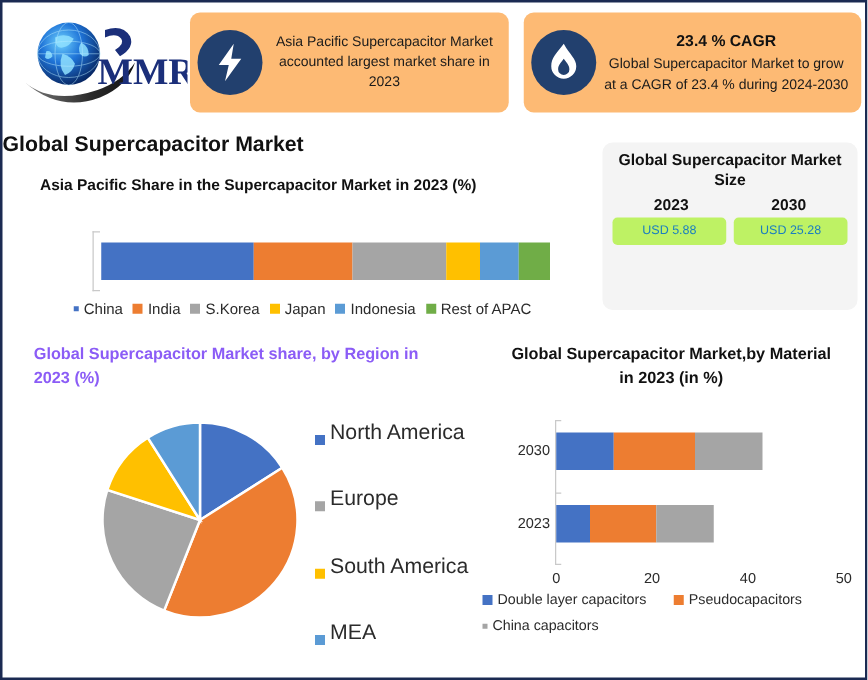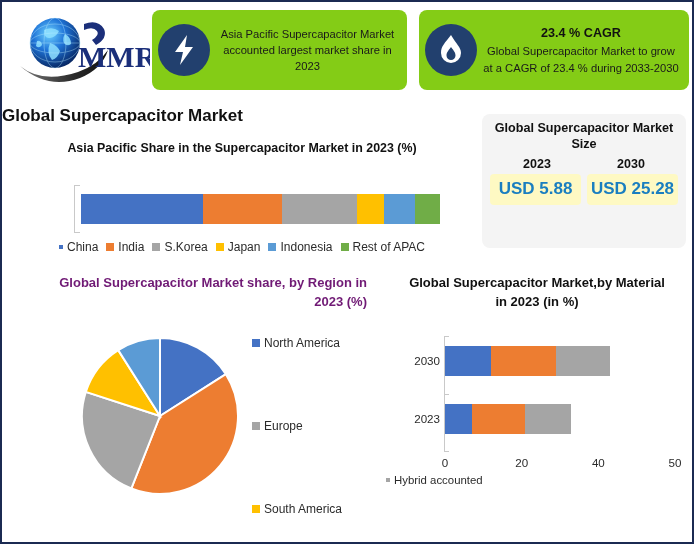--- a/index.html
+++ b/index.html
@@ -28,21 +28,21 @@
   }
   .logo-wrap {
     position: absolute;
     left: 10px; top: 8px;
     width: 138px; height: 80px;
   }
   .logo-svg { display: block; }
 
   .badge {
     position: absolute;
-    background: #84cc16;
+    background: #fdba74;
     border-radius: 8px;
     display: flex;
     align-items: center;
     box-sizing: border-box;
   }
   .badge-1 { left: 150px; top: 8px; width: 255px; height: 80px; padding: 4px 8px 4px 6px; }
   .badge-2 { left: 417px; top: 8px; width: 270px; height: 80px; padding: 4px 10px 4px 6px; }
 
   .badge-icon {
     flex: 0 0 auto;
@@ -77,21 +77,20 @@
     font-size: 17px;
     font-weight: bold;
     color: #111111;
   }
 
   
   .apac-block { position: absolute; left: 0px; top: 138px; width: 480px; height: 120px; }
   .apac-title {
     width: 420px;
     margin: 0 auto;
-    text-align: center;
     font-size: 12.4px;
     font-weight: bold;
     color: #111111;
     line-height: 1.35;
   }
   .apac-chart {
     position: absolute;
     left: 72px; top: 45px;
     width: 368px; height: 48px;
   }
@@ -160,62 +159,62 @@
     color: #111111;
   }
   .size-values {
     display: flex;
     justify-content: space-between;
     gap: 6px;
     margin-top: 3px;
   }
   .size-pill {
     flex: 1 1 0;
-    background: #fef9c3;
+    background: #bef264;
     border-radius: 4px;
     text-align: center;
     padding: 5px 0 6px;
-    font-size: 17px;
-    font-weight: bold;
+    font-size: 10px;
+    font-weight: normal;
     color: #1a7ec0;
   }
   .size-footer {
     margin: 5px 12px 0;
     background: #ffffff;
     border: 1px solid #dadada;
     border-radius: 3px;
     text-align: center;
     padding: 4px 0 5px;
     font-size: 12px;
     font-weight: bold;
     color: #111111;
     box-sizing: border-box;
   }
 
   
   .pie-block { position: absolute; left: 10px; top: 272px; width: 370px; height: 268px; }
   .pie-title {
     width: 340px;
     margin: 0 auto;
-    text-align: right;
+    text-align: left;
     font-size: 13px;
     font-weight: bold;
-    color: #701a75;
+    color: #8b5cf6;
     line-height: 1.45;
   }
   .pie-svg { position: absolute; left: 68px; top: 62px; }
   .pie-legend {
     position: absolute;
     left: 240px; top: 62px;
     width: 130px; height: 180px;
     display: flex;
     flex-direction: column;
     justify-content: space-between;
   }
-  .pie-legend .lg-item { font-size: 12px; color: #2b2b2b; }
+  .pie-legend .lg-item { font-size: 17px; color: #2b2b2b; align-items: flex-end; }
 
   
   .mat-block { position: absolute; left: 382px; top: 272px; width: 306px; height: 268px; }
   .mat-title {
     width: 260px;
     margin: 0 auto;
     text-align: center;
     font-size: 13px;
     font-weight: bold;
     color: #111111;
@@ -324,21 +323,21 @@
 
     <div class="badge badge-2">
       <span class="badge-icon">
         <svg width="24" height="32" viewBox="0 0 24 32">
           <path d="M12 1 C6 9 2 12 2 19 a10 10 0 0 0 20 0 C22 13 17 10 12 1 Z" fill="#ffffff"></path>
           <path d="M12 13 C9 17 7.5 18.5 7.5 21.5 a4.5 4.5 0 0 0 9 0 C16.5 18.5 15 17 12 13 Z" fill="#22406e"></path>
         </svg>
       </span>
       <span class="badge-text">
         <span class="badge-head">23.4 % CAGR</span>
-        <span>Global Supercapacitor Market to grow at a CAGR of 23.4 % during 2033-2030</span>
+        <span>Global Supercapacitor Market to grow at a CAGR of 23.4 % during 2024-2030</span>
       </span>
     </div>
   </div>
 
   <div class="main-title">Global Supercapacitor Market</div>
 
   <div class="apac-block">
     <div class="apac-title">Asia Pacific Share in the Supercapacitor Market in 2023 (%)</div>
     <div class="apac-chart">
       <div class="apac-axis"></div>
@@ -407,20 +406,24 @@
           <span>North America</span>
         </span>
         <span class="lg-item">
           <span class="lg-sq" style="background: rgb(165, 165, 165);"></span>
           <span>Europe</span>
         </span>
         <span class="lg-item">
           <span class="lg-sq" style="background: rgb(255, 192, 0);"></span>
           <span>South America</span>
         </span>
+        <span class="lg-item">
+          <span class="lg-sq" style="background: rgb(91, 155, 213);"></span>
+          <span>MEA</span>
+        </span>
       </div>
   </div>
 
   <div class="mat-block">
     <div class="mat-title">Global Supercapacitor Market,by Material in 2023 (in %)</div>
     <div class="mat-plot" id="mat-plot">
       <div class="mat-yaxis"></div>
       <div class="mat-tick-mid"></div>
       <div class="mat-xlabels" id="mat-xlabels">
           <span class="mat-xlabel" style="left: 0px;">0</span>
@@ -437,20 +440,30 @@
         <div class="mat-rowlabel" style="top: 76px;">2023</div>
         <div class="mat-row" style="top: 68px; width: 126.5px;">
           <div class="mat-seg" style="width: 26.8333px; background: rgb(68, 114, 196);"></div>
           <div class="mat-seg" style="width: 53.6667px; background: rgb(237, 125, 49);"></div>
           <div class="mat-seg" style="width: 46px; background: rgb(165, 165, 165);"></div>
         </div>
       </div>
     <div class="mat-legend" id="mat-legend">
         <div class="mat-legend-row">
           <span class="lg-item">
+            <span class="lg-sq" style="background: rgb(68, 114, 196);"></span>
+            <span>Double layer capacitors</span>
+          </span>
+          <span class="lg-item">
+            <span class="lg-sq" style="background: rgb(237, 125, 49);"></span>
+            <span>Pseudocapacitors</span>
+          </span>
+        </div>
+        <div class="mat-legend-row">
+          <span class="lg-item">
             <span class="lg-sq small" style="background: rgb(165, 165, 165);"></span>
-            <span>Hybrid accounted</span>
+            <span>China capacitors</span>
           </span>
         </div>
       </div>
   </div>
 
 </div>
 
 </body></html>

